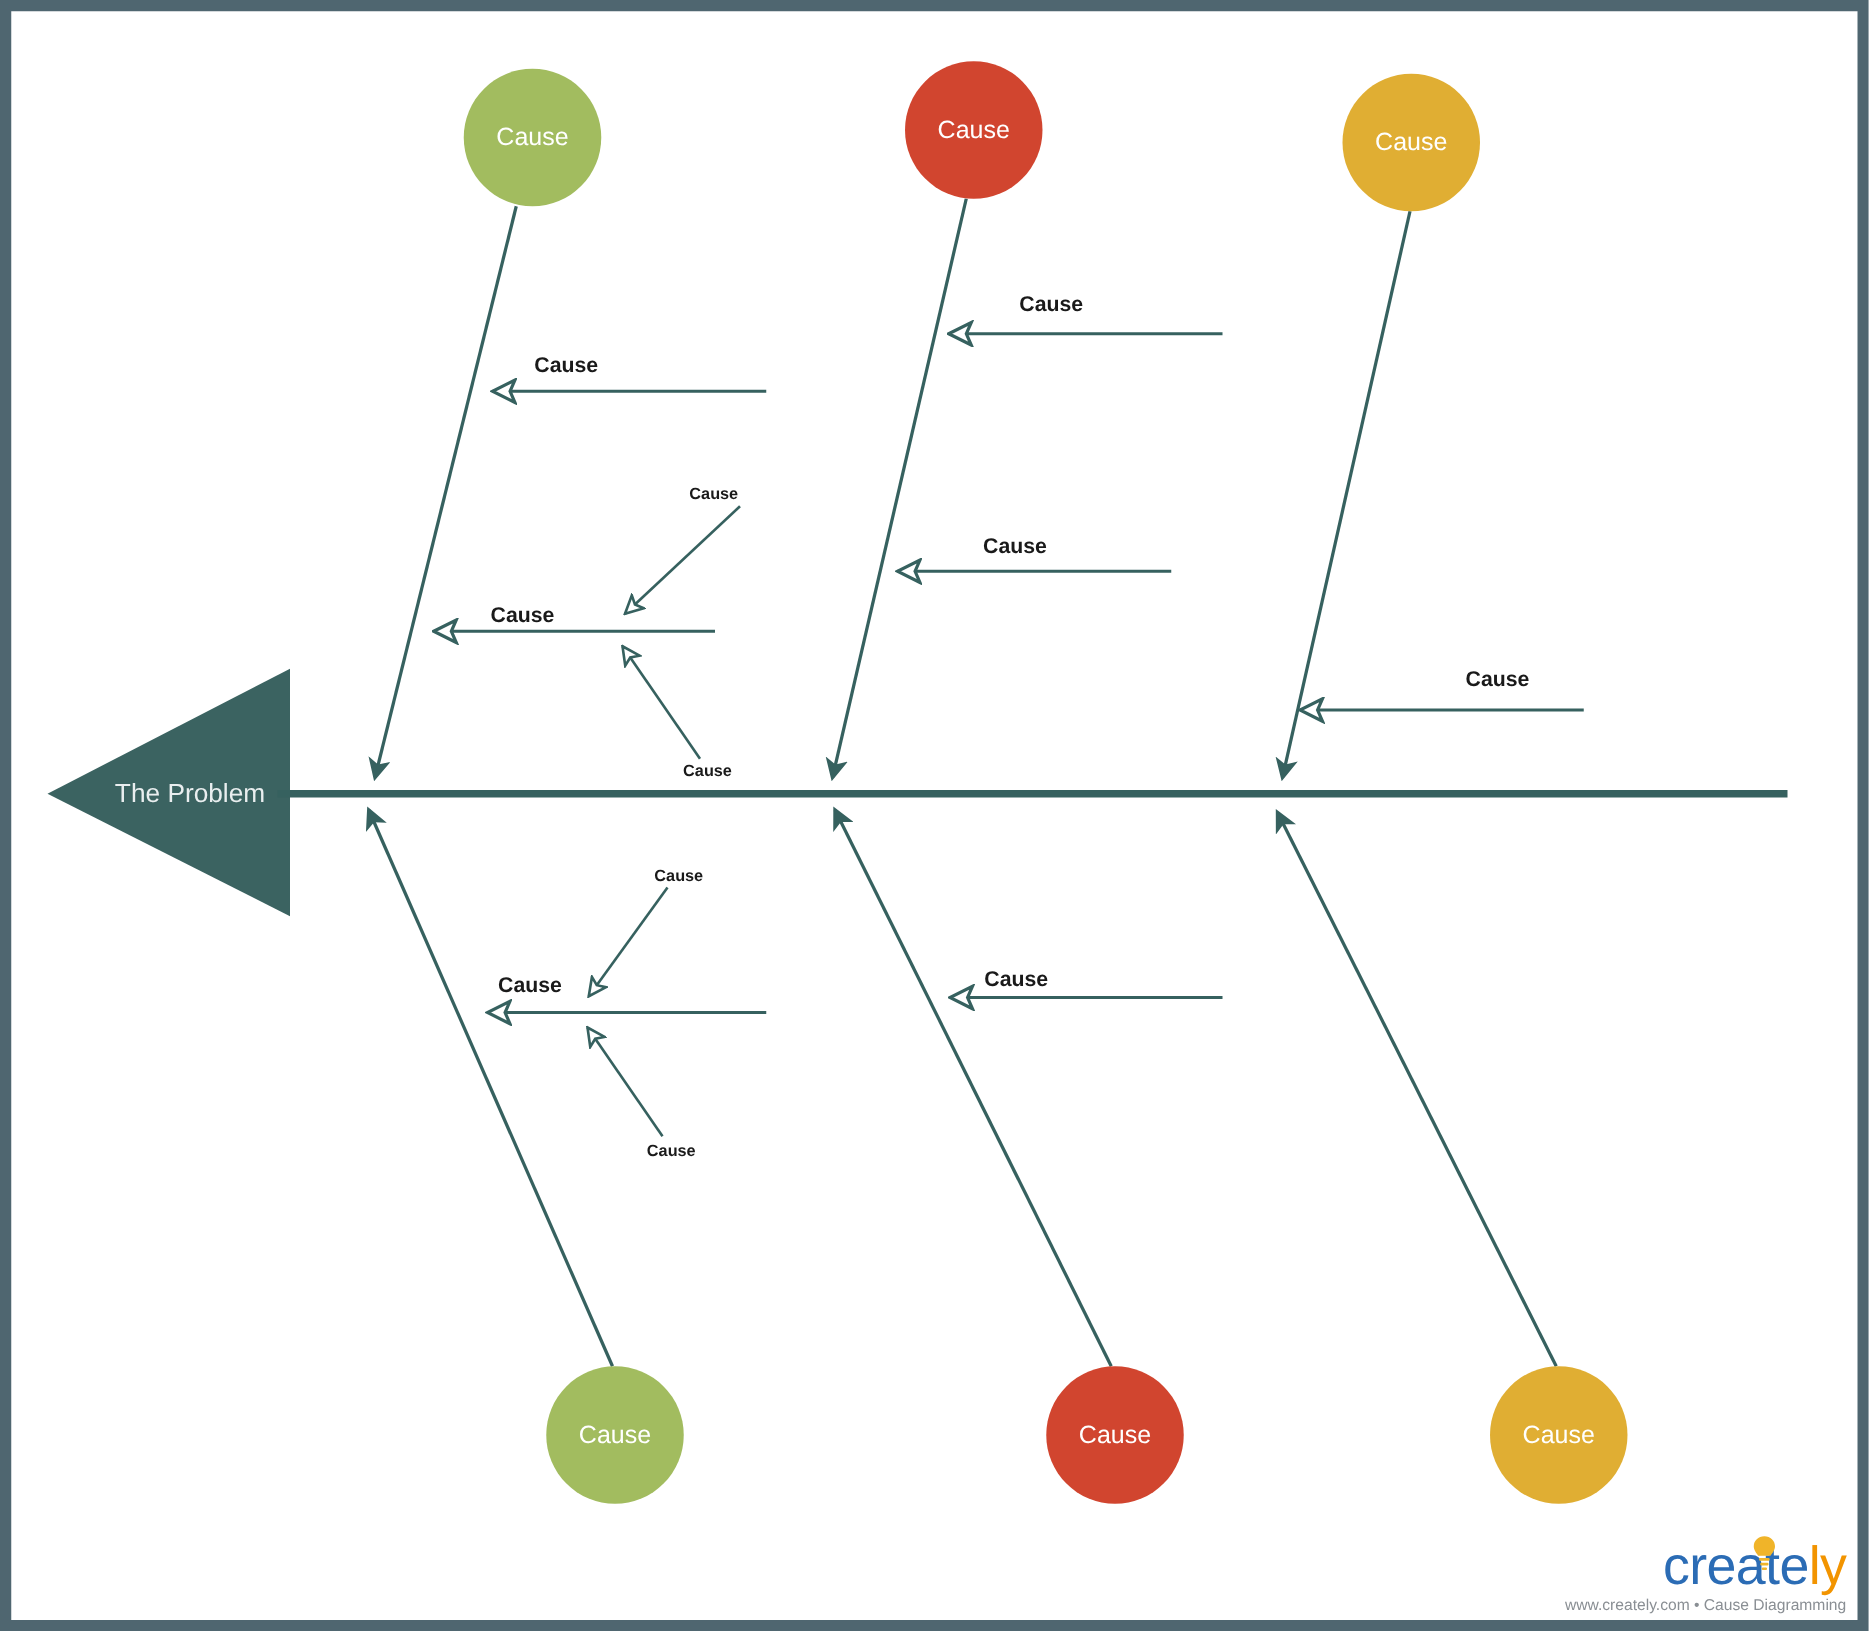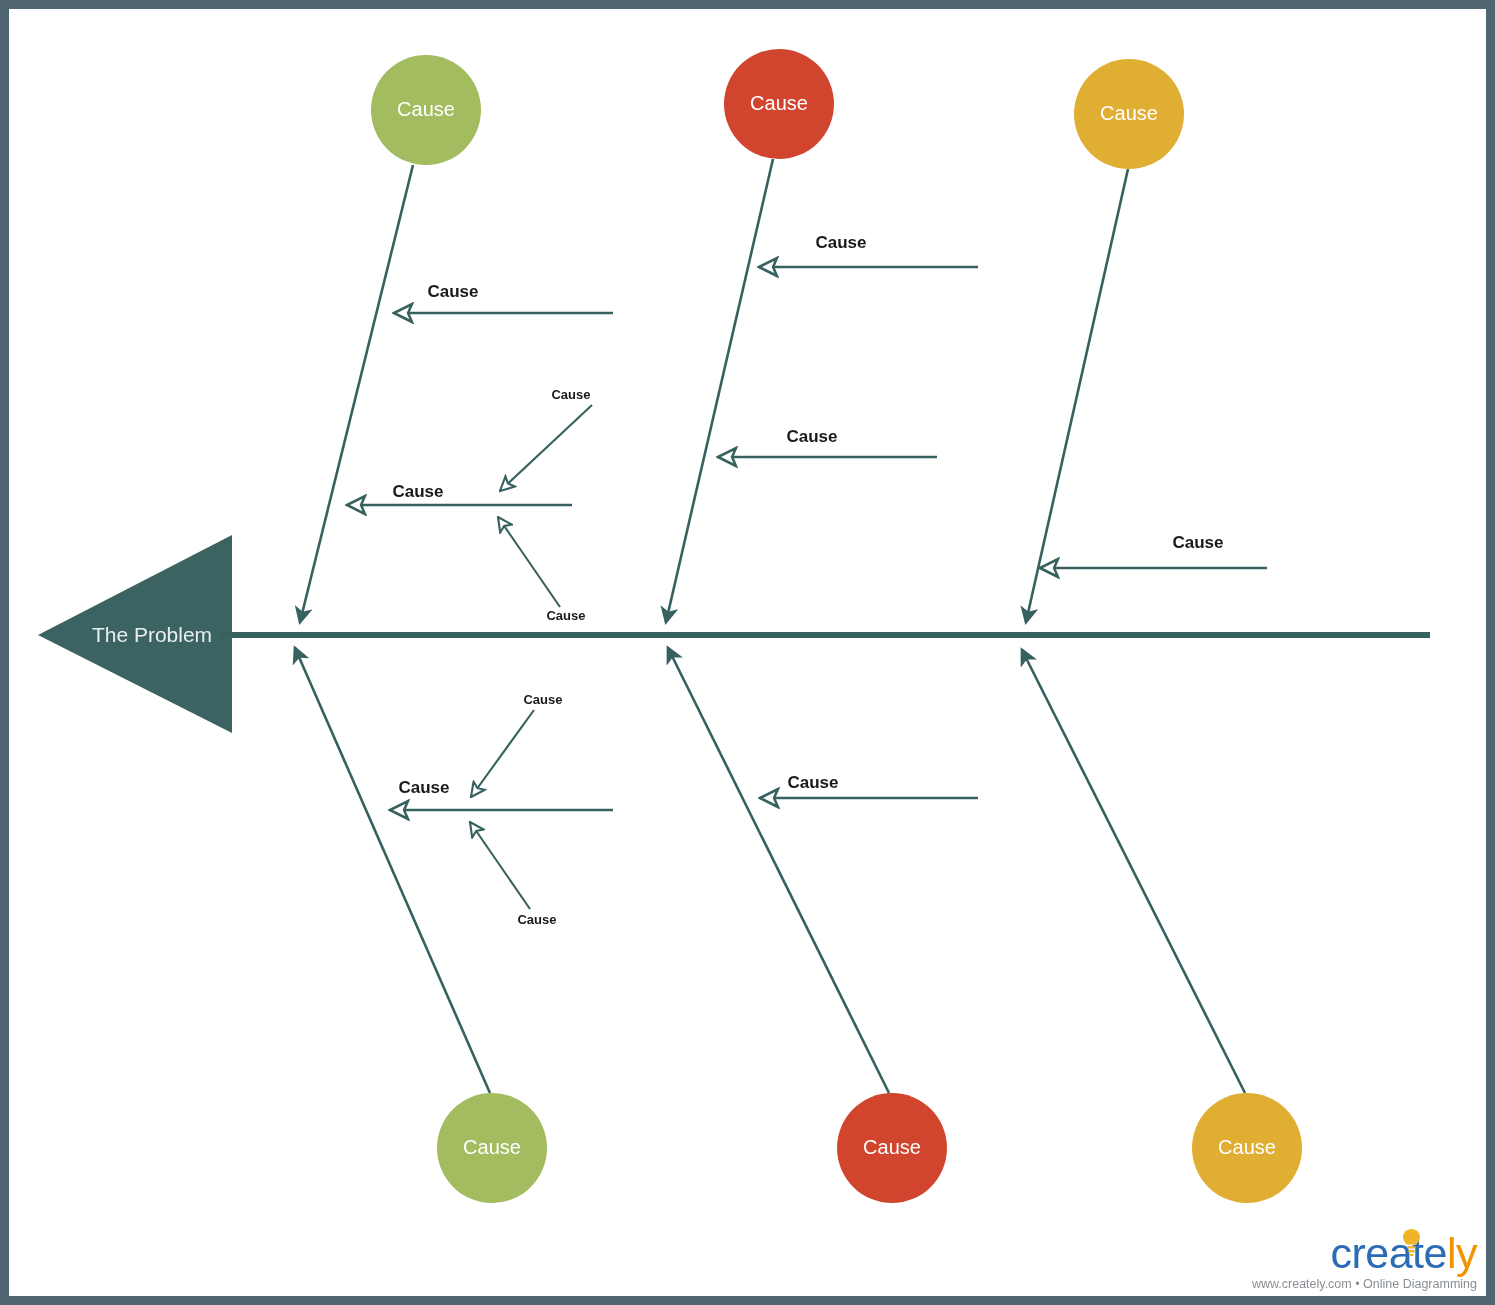--- a/index.html
+++ b/index.html
@@ -184,16 +184,16 @@
   </svg>
 
   <div id="logo">
     <svg id="logo-bulb" viewBox="0 0 21 30">
       <path d="M10.5 1 C5.6 1 2 4.6 2 9 C2 12.2 4.2 14.6 5.6 16.5 L15.4 16.5 C16.8 14.6 19 12.2 19 9 C19 4.6 15.4 1 10.5 1 Z" fill="#f0b429"></path>
       <rect x="6.3" y="18.3" width="8.4" height="2.3" rx="0.9" fill="#f0b429"></rect>
       <rect x="7.2" y="22.1" width="6.6" height="2.3" rx="0.9" fill="#f0b429"></rect>
       <rect x="8.4" y="25.9" width="4.2" height="2.1" rx="0.9" fill="#f0b429"></rect>
     </svg>
     <div id="logo-wordmark"><span class="logo-create">create</span><span class="logo-ly">ly</span></div>
-    <div id="logo-tagline">www.creately.com • Online Diagramming</div>
+    <div id="logo-tagline">www.creately.com • Cause Diagramming</div>
   </div>
 
 </div>
 
 </body></html>

